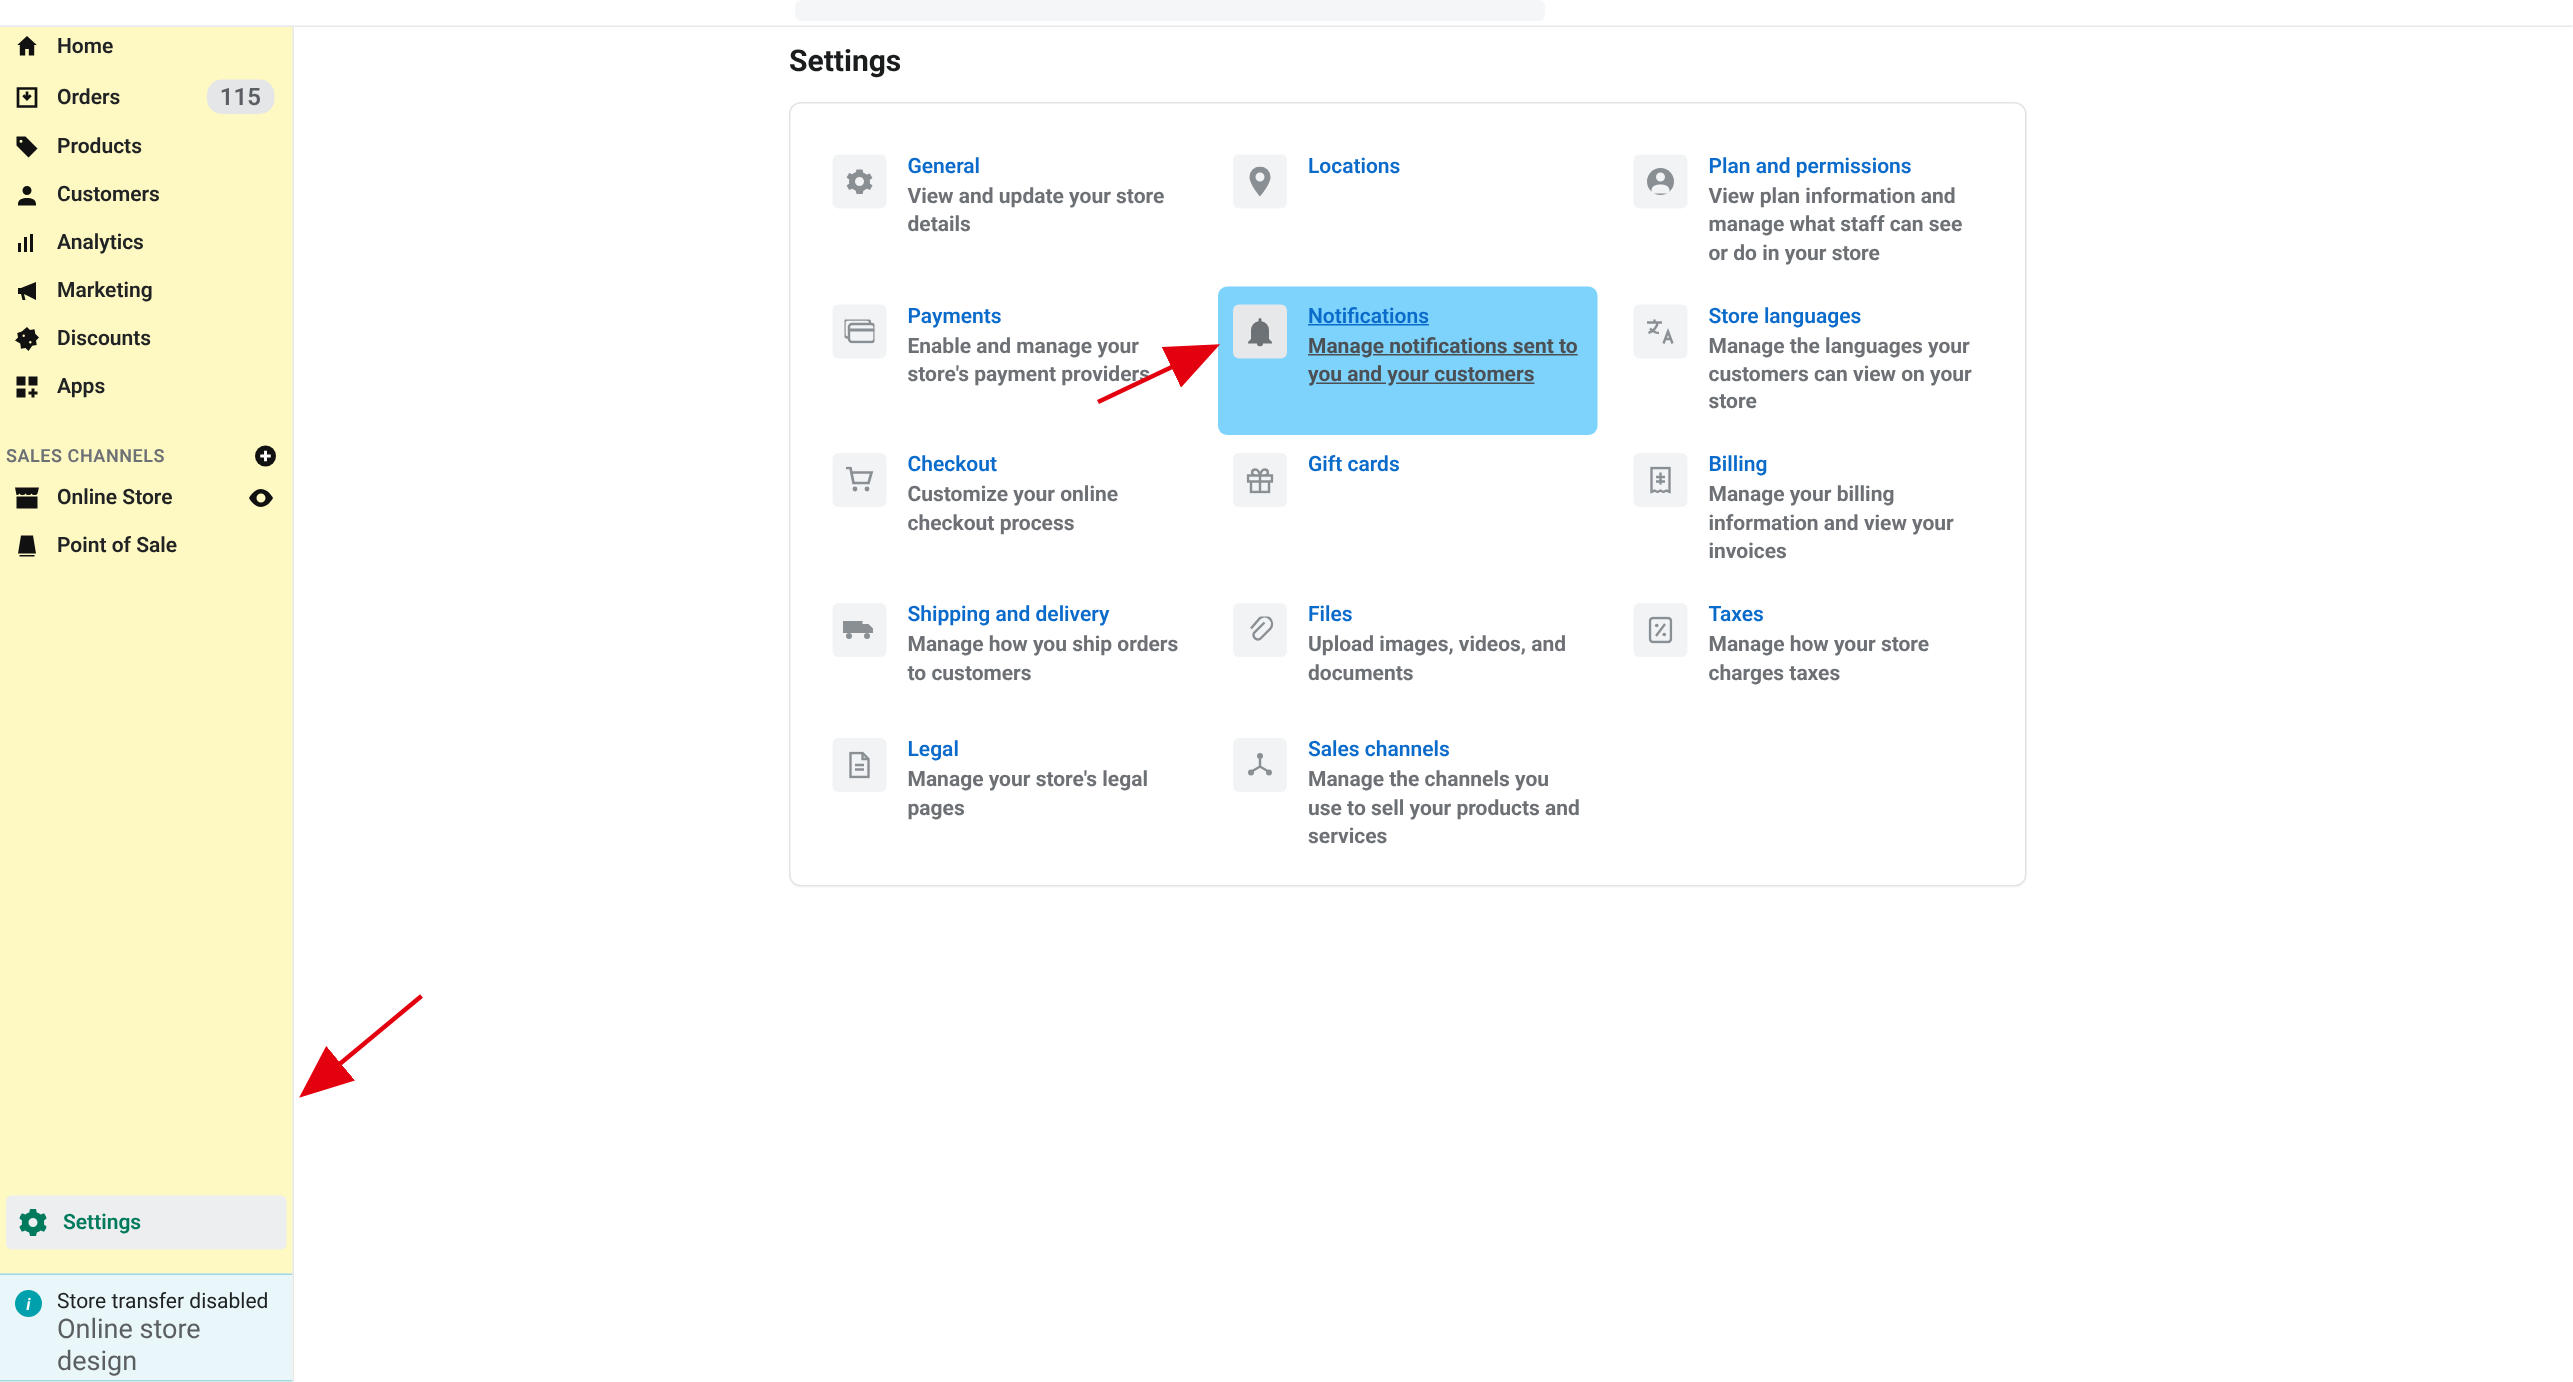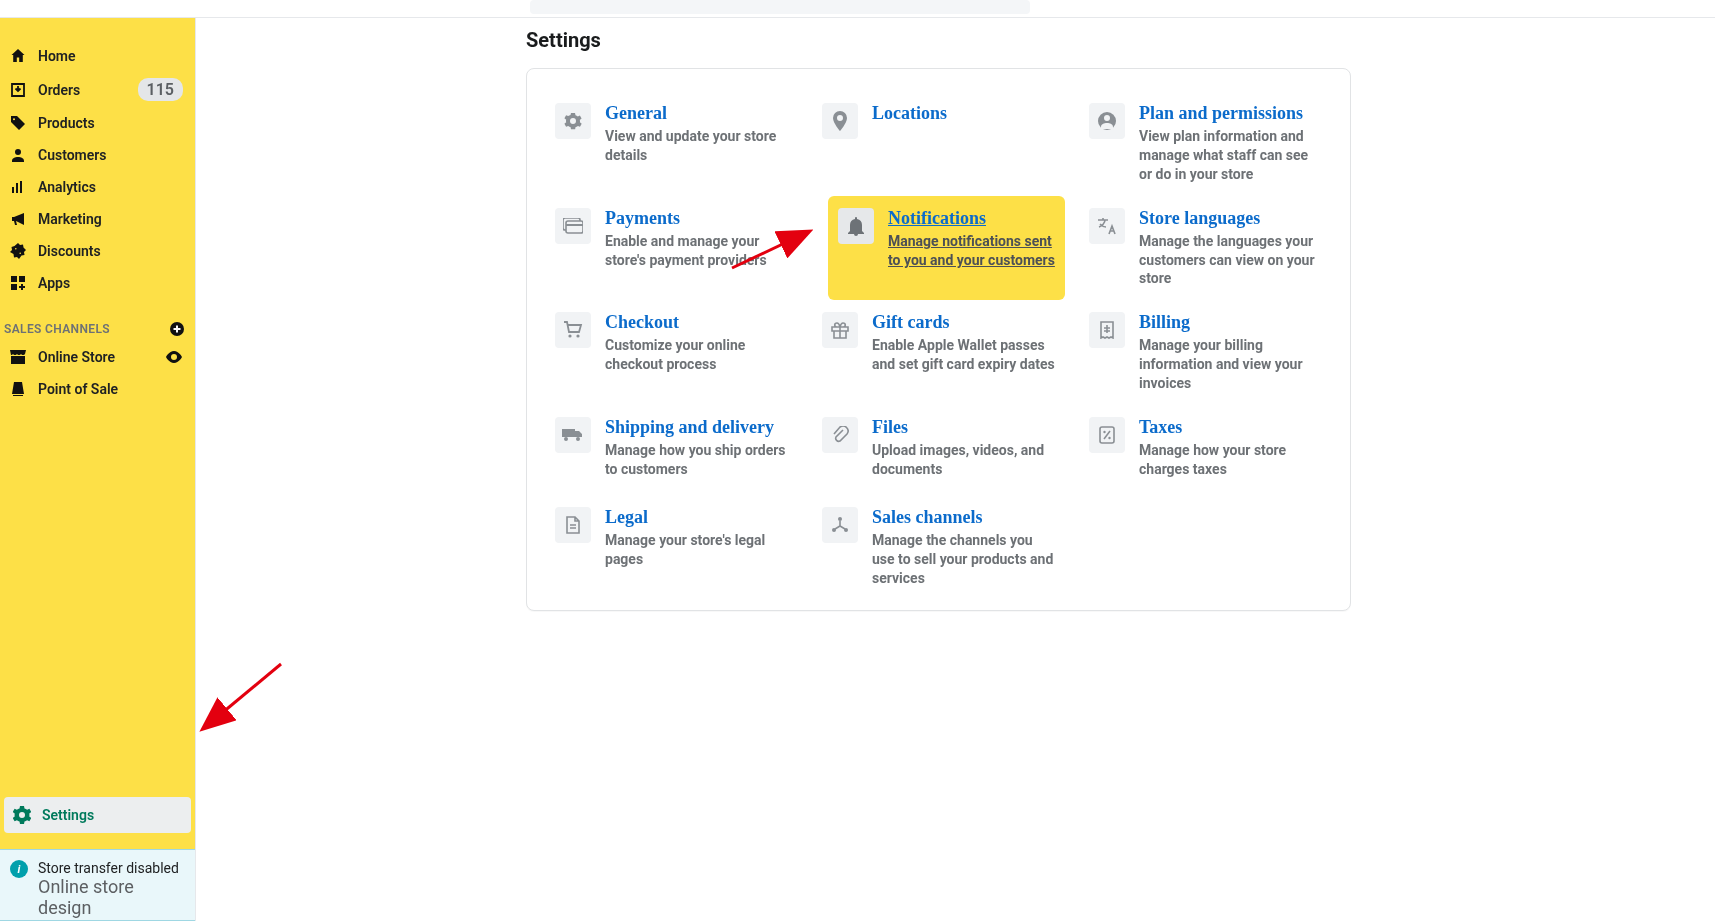--- a/index.html
+++ b/index.html
@@ -31,23 +31,23 @@
     top: 0;
     height: 14px;
     background:#f4f6f8;
     border-radius: 4px;
   }
 
   
   .sidebar {
     width: 196px;
     min-width: 196px;
-    background: #fde047;
+    background: #fef9c3;
     border-right: 1px solid #e6e8eb;
-    padding-top: 40px;
+    padding-top: 15px;
     display: flex;
     flex-direction: column;
     position: relative;
   }
   .nav-list { list-style: none; padding: 0 0 4px 0; }
   .nav-item {
     display: flex;
     align-items: center;
     padding: 6px 12px 6px 8px;
     cursor: pointer;
@@ -144,31 +144,31 @@
   }
   .tile {
     display:flex;
     gap:14px;
     padding: 12px 10px;
     border-radius:6px;
     align-items:flex-start;
     cursor:pointer;
     min-height: 90px;
   }
-  .tile.hover { background:#fde047;margin-left:16px; }
+  .tile.hover { background:#7dd3fc; }
   .tile.hover .tile-title{ text-decoration: underline; }
   .tile.hover .tile-desc{ text-decoration: underline; color:#4c5055;}
   .tile-icon-box{
     width:36px;height:36px;border-radius:4px;background:#f1f3f5;
     display:flex;align-items:center;justify-content:center;flex-shrink:0;
     color:#8a8f94;
   }
   .tile.hover .tile-icon-box{ background:#e6e8ea; color:#6d7277;} 
   .tile-text{ max-width: 190px; }
-  .tile-title{ color:#0b6bcb; font-weight:600; font-size:18px; margin-bottom:3px;font-family:Liberation Serif, serif;}
+  .tile-title{ color:#0b6bcb; font-weight:600; font-size:14px; margin-bottom:3px;}
   .tile-desc{ color:#6d7175; font-size:14px; line-height:1.35;font-weight:bold;}
 
   
   .arrows{ position:absolute; top:0; left:0; pointer-events:none; }
 
   svg { display:block; }
 </style>
 </head>
 <body>
 
@@ -391,21 +391,20 @@
           </span>
         </a>
         <a class="tile">
           <span class="tile-icon-box">
             <svg width="18" height="18" viewBox="0 0 18 18">
                 <path fill="none" stroke="currentColor" stroke-width="1.6" d="M1 6h16v4H1zM3 10h12v7H3zM9 6v11M6 6c-3 0-3-4 0-4 2 0 3 4 3 4s1-4 3-4c3 0 3 4 0 4"></path>
               </svg>
           </span>
           <span class="tile-text">
             <div class="tile-title">Gift cards</div>
-            <div class="tile-desc">Enable Apple Wallet passes and set gift card expiry dates</div>
           </span>
         </a>
         <a class="tile">
           <span class="tile-icon-box">
             <svg width="14" height="18" viewBox="0 0 14 18">
                 <path fill="none" stroke="currentColor" stroke-width="1.6" d="M1 1h12v16l-2-1-2 1-2-1-2 1-2-1-2 1zM7 4v8M4 7h6M4 10h6"></path>
               </svg>
           </span>
           <span class="tile-text">
             <div class="tile-title">Billing</div>

